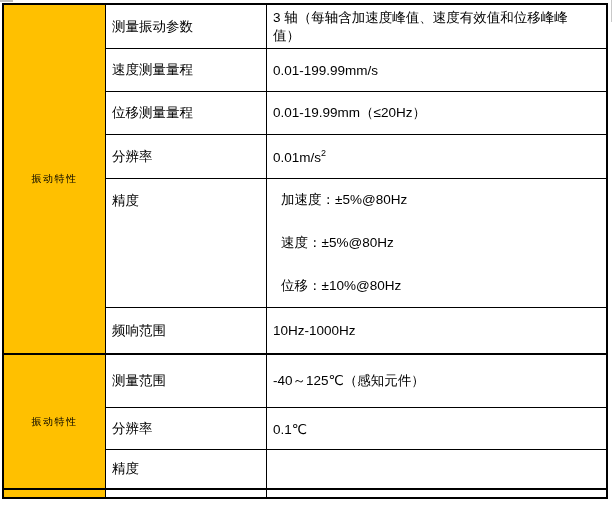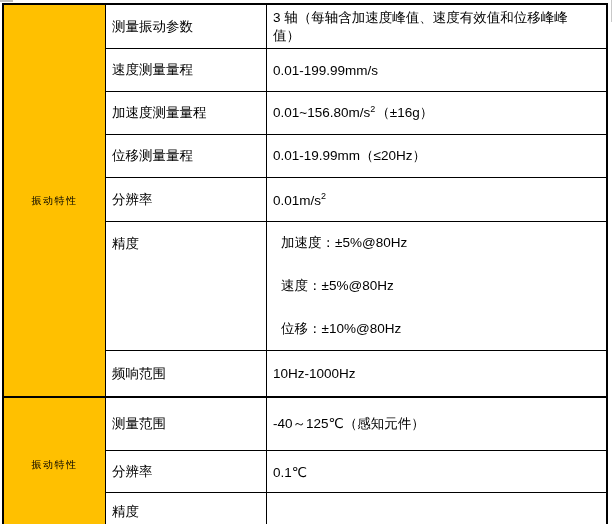--- a/index.html
+++ b/index.html
@@ -98,30 +98,20 @@
 
       <div class="row" style="height:43px">
         <div class="label-cell">
           <span>速度测量量程</span>
         </div>
         <div class="value-cell">
           <span>0.01-199.99mm/s</span>
         </div>
       </div>
 
-      <div class="row" style="height:43px">
-        <div class="label-cell">
-          <span>加速度测量量程</span>
-        </div>
-        <div class="value-cell">
-          <span>
-            <span>0.01~156.80m/s</span><sup class="unit-sup">2</sup><span>（±16g）</span>
-          </span>
-        </div>
-      </div>
 
       <div class="row" style="height:43px">
         <div class="label-cell">
           <span>位移测量量程</span>
         </div>
         <div class="value-cell">
           <span>0.01-19.99mm（≤20Hz）</span>
         </div>
       </div>
 

